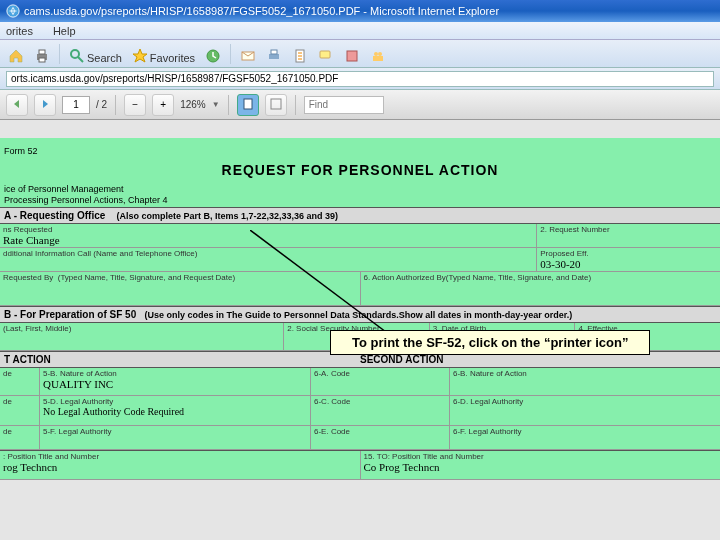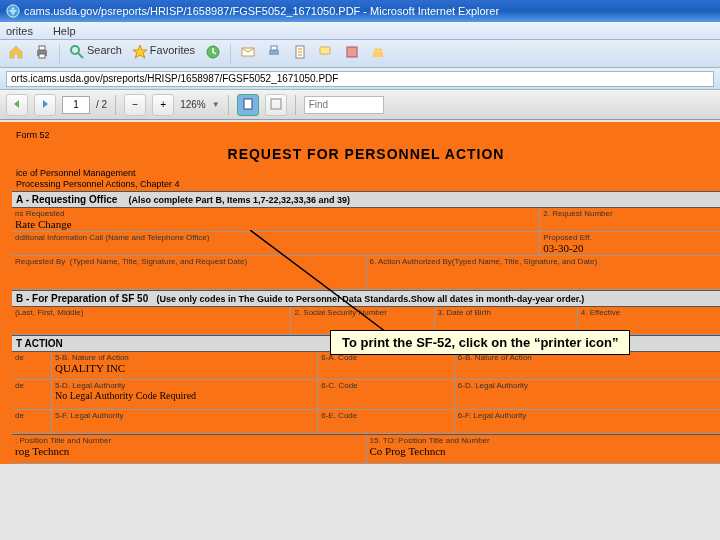--- a/index.html
+++ b/index.html
@@ -1,45 +1,45 @@
 <!DOCTYPE html>
 <html><head>
 <meta charset="utf-8">
 <style>
 *{margin:0;padding:0;box-sizing:border-box;font-family:Tahoma,Arial,sans-serif}
 body{width:720px;height:540px;overflow:hidden;background:#fff;position:relative}
 .titlebar{height:22px;background:linear-gradient(#2e6dd0,#1a5fbf 50%,#5a9be6);color:#fff;display:flex;align-items:center;padding:0 6px;font-size:11px}
 .titlebar-icon{width:14px;height:14px;margin-right:4px;display:inline-block}
 .menubar{height:18px;background:linear-gradient(#eef3fb,#d8e6f7);border-bottom:1px solid #aac;display:flex;align-items:center;font-size:11px;padding:0 6px;gap:20px;color:#333}
 .toolbar{height:28px;background:linear-gradient(#e7eef8,#cfdff2);border-bottom:1px solid #9bb;display:flex;align-items:center;padding:0 4px;gap:2px}
-.tb-btn{height:22px;min-width:22px;border:1px solid transparent;background:transparent;display:inline-flex;align-items:flex-start;justify-content:center;padding:0 3px;border-radius:3px;cursor:pointer}
+.tb-btn{height:22px;min-width:22px;border:1px solid transparent;background:transparent;display:inline-flex;align-items:flex-end;justify-content:center;padding:0 3px;border-radius:3px;cursor:pointer}
 .tb-label{font-size:11px;color:#333;margin-left:2px}
 .tb-sep{width:1px;height:20px;background:#bcd;margin:0 3px}
 .addrbar{height:22px;background:linear-gradient(#e7eef8,#cfdff2);border-bottom:1px solid #9bb;display:flex;align-items:center;padding:0 6px;font-size:10px;color:#333}
 .addrbar input{flex:1;height:16px;font-size:10px;border:1px solid #9bb;padding:0 4px;background:#fff}
 .pdfbar{height:30px;background:linear-gradient(#f2f2f2,#d8d8d8);border-bottom:1px solid #999;display:flex;align-items:center;padding:0 6px;gap:6px}
 .pdf-btn{height:22px;min-width:22px;border:1px solid #c9c9c9;background:linear-gradient(#fdfdfd,#e8e8e8);display:inline-flex;align-items:center;justify-content:center;border-radius:3px;cursor:pointer;font-size:10px;padding:0 4px}
 .pdf-sep{width:1px;height:20px;background:#bbb;margin:0 2px}
 .page-input{width:28px;height:18px;border:1px solid #aaa;font-size:10px;text-align:center}
 .zoom{font-size:10px;color:#333}
 .find-box{height:18px;border:1px solid #bbb;background:#fff;font-size:10px;padding:0 4px;width:80px}
 .docwrap{height:420px;overflow:hidden;background:#e5e5e5;position:relative}
-.doc{background:#f97316;margin:2px 0 0 0;padding:8px 0 0 12px;font-family:"Courier New",monospace;font-size:10px;color:#000}
+.doc{background:#86efac;margin:18px 0 0 0;padding:8px 0 0 0;font-family:"Courier New",monospace;font-size:10px;color:#000}
 .doc-title{text-align:center;font-weight:bold;font-size:14px;letter-spacing:1px;margin:4px 0 6px}
 .doc-small{font-size:9px;padding-left:4px;line-height:1.3}
 .section-hdr{background:#d9d9d9;border-top:1px solid #555;border-bottom:1px solid #555;padding:2px 4px;font-size:10px;font-weight:bold;display:flex;align-items:center;justify-content:space-between}
 .section-sub{font-weight:bold;font-size:9px}
 .row{display:flex;border-bottom:1px solid #999;min-height:20px}
 .cell{border-right:1px solid #999;padding:1px 3px;font-size:9px}
 .cell:last-child{border-right:none}
 .cell-lbl{font-size:8px;color:#333}
 .cell-val{font-size:11px;font-family:Liberation Serif, serif}
 .action-hdr{background:#d9d9d9;border-top:1px solid #555;border-bottom:1px solid #555;padding:2px 4px;font-weight:bold;font-size:10px;display:flex}
 .action-hdr>div{flex:1}
-.callout{position:absolute;left:330px;top:210px;background:#ffd;border:1.5px solid #000;padding:4px 11px;font-size:13px;font-family:Arial,sans-serif;font-weight:bold;z-index:5}
+.callout{position:absolute;left:330px;top:210px;background:#ffd;border:1.5px solid #000;padding:4px 21px;font-size:13px;font-family:Arial,sans-serif;font-weight:bold;z-index:5}
 .arrow-svg{position:absolute;left:250px;top:110px;z-index:4;pointer-events:none}
 .ico{width:16px;height:16px;display:inline-block}
 </style>
 </head>
 <body>
 
 <div class="titlebar">
   <span class="titlebar-icon">
     <svg viewBox="0 0 16 16">
         <circle cx="8" cy="8" r="7" fill="#4aa3e0" stroke="#fff" stroke-width="1"></circle>

